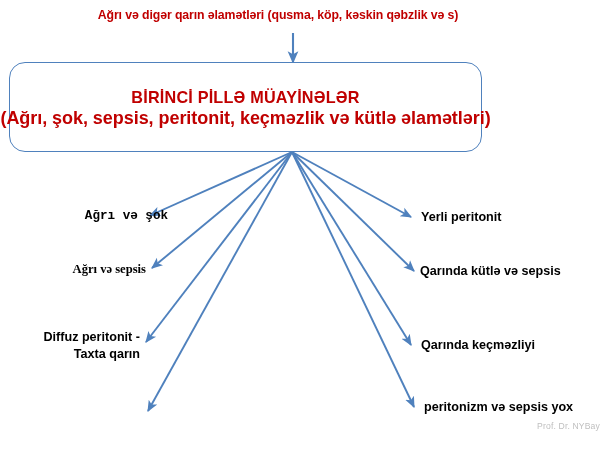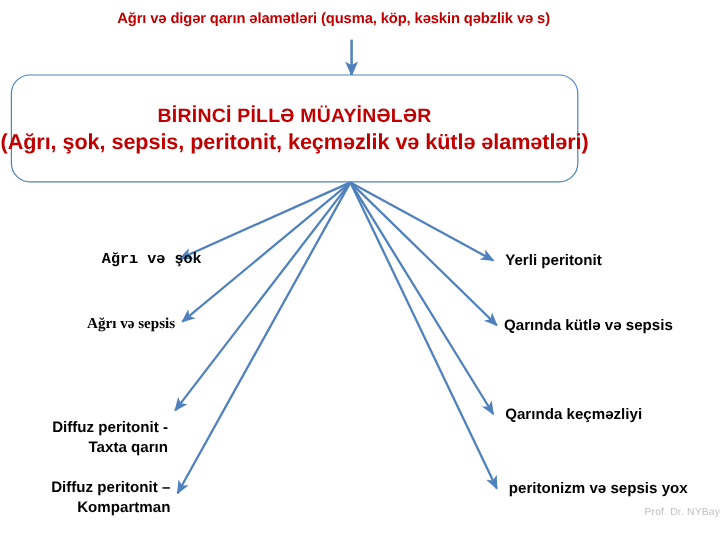--- a/index.html
+++ b/index.html
@@ -130,29 +130,25 @@
   </div>
 
   <div class="leaf left" style="right:432px; top:208px;font-family:Liberation Mono, monospace;">
     <div>Ağrı və şok</div>
   </div>
 
   <div class="leaf left" style="right:454px; top:261px;font-family:Liberation Serif, serif;">
     <div>Ağrı və sepsis</div>
   </div>
 
-  <div class="leaf left" style="right:460px; top:329px;margin-top:19px;">
+  <div class="leaf left" style="right:460px; top:329px;">
     <div>Diffuz peritonit -</div>
     <div class="em">Taxta qarın</div>
   </div>
 
-  <div class="leaf left" style="right:458px; top:398px;">
-    <div>Diffuz peritonit –</div>
-    <div class="em">Kompartman</div>
-  </div>
 
   <div class="leaf right" style="left:421px; top:209px;">
     <div>Yerli peritonit</div>
   </div>
 
   <div class="leaf right" style="left:400px; top:263px;margin-left:20px;">
     <div>Qarında kütlə və sepsis</div>
   </div>
 
   <div class="leaf right" style="left:421px; top:337px;">

